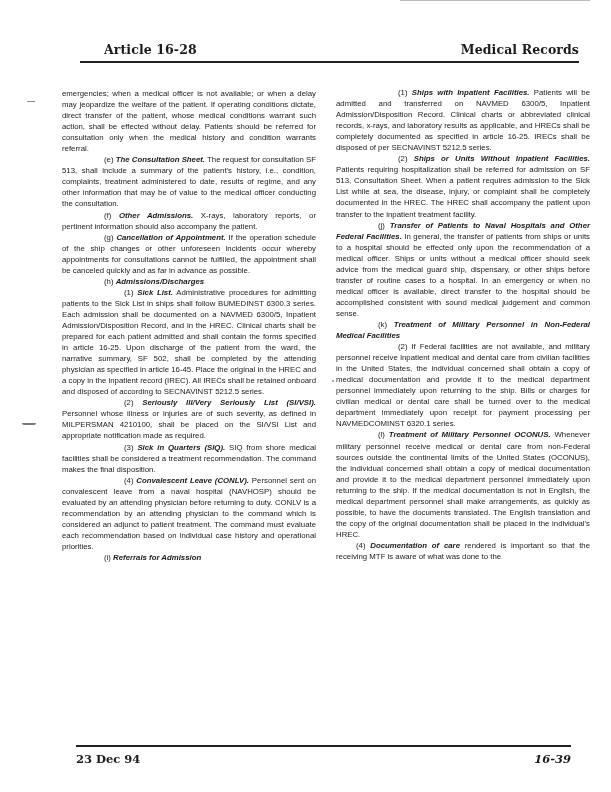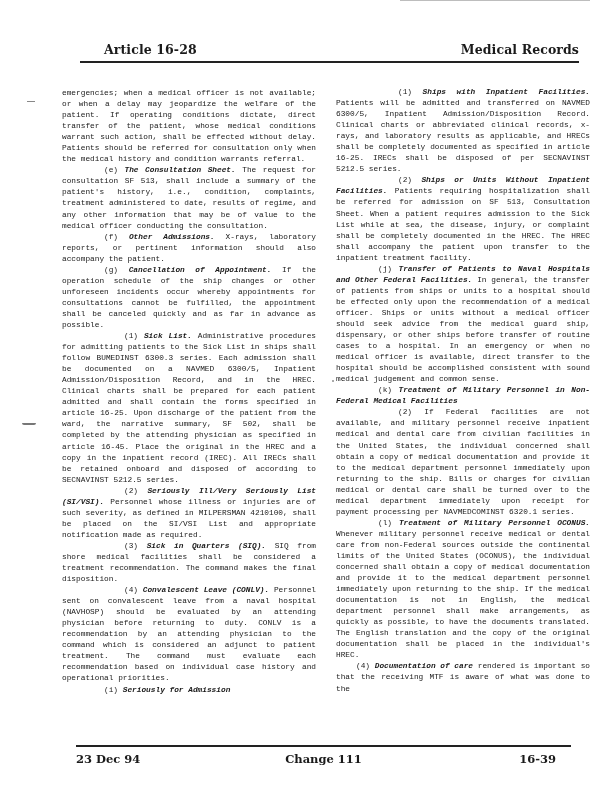--- a/index.html
+++ b/index.html
@@ -3,33 +3,33 @@
 <meta charset="utf-8">
 <style>
   html, body { margin: 0; padding: 0; background: #ffffff; }
   body { width: 611px; height: 792px; position: relative; overflow: hidden; color: #1a1a1a; }
   .topline { position: absolute; left: 400px; top: 0; width: 190px; height: 1px; background: #bdbdbd; }
   .header { position: absolute; left: 80px; right: 32px; top: 42px; height: 20px; }
   .header .l, .header .r { position: absolute; top: 0; font-family: "DejaVu Serif", serif; font-weight: bold; font-size: 12.5px; letter-spacing: 0.1px; }
   .header .l { left: 0; margin-left: 24px; }
   .header .r { right: 0; }
   .header-rule { position: absolute; left: 80px; right: 32px; top: 61px; height: 2px; background: #222; }
-  .col { position: absolute; top: 88px; font-family: Liberation Mono, monospace; font-size: 7.8px; line-height: 11.05px; text-align: justify; hyphens: manual; }
+  .col { position: absolute; top: 88px; font-family: Liberation Sans, sans-serif; font-size: 7.8px; line-height: 11.05px; text-align: justify; hyphens: manual; }
   .col.left { left: 62px; width: 254px; }
   .col.right { left: 336px; width: 254px; top: 87px; }
   .col p { margin: 0; }
   .col p.i1 { text-indent: 42px; }
   .col p.i2 { text-indent: 62px; }
   .col p.i3 { text-indent: 20px; }
   .col b.t { font-style: italic; font-weight: bold; }
   .footer-rule { position: absolute; left: 76px; right: 40px; top: 745px; height: 2px; background: #222; }
   .footer { position: absolute; left: 76px; right: 40px; top: 752px; height: 18px; font-family: "DejaVu Serif", serif; font-weight: bold; font-size: 11.5px; }
   .footer .date { position: absolute; left: 0; }
   .footer .change { position: absolute; left: 0; right: 0; text-align: center; }
-  .footer .page { position: absolute; right: 15px; }
+  .footer .page { position: absolute; right: 0; font-style: italic; }
   .margin-mark { position: absolute; height: 1px; background: #888; }
   .mm1 { left: 27px; top: 101px; width: 8px; }
   .mm2 { left: 22px; top: 423px; width: 14px; border-radius: 0 0 6px 6px; height: 2px; background: #777; }
   .speck { position: absolute; left: 332px; top: 380px; width: 2px; height: 2px; background: #aaa; }
 </style>
 </head>
 <body>
 
 <div class="topline"></div>
 
@@ -41,34 +41,34 @@
 
 <div class="margin-mark mm1"></div>
 <div class="margin-mark mm2"></div>
 <div class="speck"></div>
 
 <div class="col left" id="leftcol">
     <p><span>emergencies; when a medical officer is not available; or when a delay may jeopardize the welfare of the patient. If operating conditions dictate, direct transfer of the patient, whose medical conditions warrant such action, shall be effected without delay. Patients should be referred for consultation only when the medical history and condition warrants referral.</span></p>
     <p class="i1"><span>(e) </span><b class="t">The Consultation Sheet.</b><span> The request for consultation SF 513, shall include a summary of the patient's history, i.e., condition, complaints, treatment administered to date, results of regime, and any other information that may be of value to the medical officer conducting the consultation.</span></p>
     <p class="i1"><span>(f) </span><b class="t">Other Admissions.</b><span> X-rays, laboratory reports, or pertinent information should also accompany the patient.</span></p>
     <p class="i1"><span>(g) </span><b class="t">Cancellation of Appointment.</b><span> If the operation schedule of the ship changes or other unforeseen incidents occur whereby appointments for consultations cannot be fulfilled, the appointment shall be canceled quickly and as far in advance as possible.</span></p>
+    <p class="i1"><span>(h) </span><b class="t">Admissions/Discharges</b></p>
     <p class="i2"><span>(1) </span><b class="t">Sick List.</b><span> Administrative procedures for admitting patients to the Sick List in ships shall follow BUMEDINST 6300.3 series. Each admission shall be documented on a NAVMED 6300/5, Inpatient Admission/Disposition Record, and in the HREC. Clinical charts shall be prepared for each patient admitted and shall contain the forms specified in article 16-25. Upon discharge of the patient from the ward, the narrative summary, SF 502, shall be completed by the attending physician as specified in article 16-45. Place the original in the HREC and a copy in the inpatient record (IREC). All IRECs shall be retained onboard and disposed of according to SECNAVINST 5212.5 series.</span></p>
     <p class="i2"><span>(2) </span><b class="t">Seriously Ill/Very Seriously List (SI/VSI).</b><span> Personnel whose illness or injuries are of such severity, as defined in MILPERSMAN 4210100, shall be placed on the SI/VSI List and appropriate notification made as required.</span></p>
     <p class="i2"><span>(3) </span><b class="t">Sick in Quarters (SIQ).</b><span> SIQ from shore medical facilities shall be considered a treatment recommendation. The command makes the final disposition.</span></p>
     <p class="i2"><span>(4) </span><b class="t">Convalescent Leave (CONLV).</b><span> Personnel sent on convalescent leave from a naval hospital (NAVHOSP) should be evaluated by an attending physician before returning to duty. CONLV is a recommendation by an attending physician to the command which is considered an adjunct to patient treatment. The command must evaluate each recommendation based on individual case history and operational priorities.</span></p>
-    <p class="i1"><span>(i) </span><b class="t">Seriously for Admission</b></p>
+    <p class="i1"><span>(i) </span><b class="t">Referrals for Admission</b></p>
   </div>
 <div class="col right" id="rightcol">
     <p class="i2"><span>(1) </span><b class="t">Ships with Inpatient Facilities.</b><span> Patients will be admitted and transferred on NAVMED 6300/5, Inpatient Admission/Disposition Record. Clinical charts or abbreviated clinical records, x-rays, and laboratory results as applicable, and HRECs shall be completely documented as specified in article 16-25. IRECs shall be disposed of per SECNAVINST 5212.5 series.</span></p>
     <p class="i2"><span>(2) </span><b class="t">Ships or Units Without Inpatient Facilities.</b><span> Patients requiring hospitalization shall be referred for admission on SF 513, Consultation Sheet. When a patient requires admission to the Sick List while at sea, the disease, injury, or complaint shall be completely documented in the HREC. The HREC shall accompany the patient upon transfer to the inpatient treatment facility.</span></p>
     <p class="i1"><span>(j) </span><b class="t">Transfer of Patients to Naval Hospitals and Other Federal Facilities.</b><span> In general, the transfer of patients from ships or units to a hospital should be effected only upon the recommendation of a medical officer. Ships or units without a medical officer should seek advice from the medical guard ship, dispensary, or other ships before transfer of routine cases to a hospital. In an emergency or when no medical officer is available, direct transfer to the hospital should be accomplished consistent with sound medical judgement and common sense.</span></p>
     <p class="i1"><span>(k) </span><b class="t">Treatment of Military Personnel in Non-Federal Medical Facilities</b></p>
     <p class="i2"><span>(2) If Federal facilities are not available, and military personnel receive inpatient medical and dental care from civilian facilities in the United States, the individual concerned shall obtain a copy of medical documentation and provide it to the medical department personnel immediately upon returning to the ship. Bills or charges for civilian medical or dental care shall be turned over to the medical department immediately upon receipt for payment processing per NAVMEDCOMINST 6320.1 series.</span></p>
     <p class="i1"><span>(l) </span><b class="t">Treatment of Military Personnel OCONUS.</b><span> Whenever military personnel receive medical or dental care from non-Federal sources outside the continental limits of the United States (OCONUS), the individual concerned shall obtain a copy of medical documentation and provide it to the medical department personnel immediately upon returning to the ship. If the medical documentation is not in English, the medical department personnel shall make arrangements, as quickly as possible, to have the documents translated. The English translation and the copy of the original documentation shall be placed in the individual's HREC.</span></p>
     <p class="i3"><span>(4) </span><b class="t">Documentation of care</b><span> rendered is important so that the receiving MTF is aware of what was done to the</span></p>
   </div>
 
 <div class="footer-rule"></div>
 <div class="footer">
   <span class="date">23 Dec 94</span>
-  <span class="change">Change 111</span>
   <span class="page">16-39</span>
 </div>
 
 </body></html>

